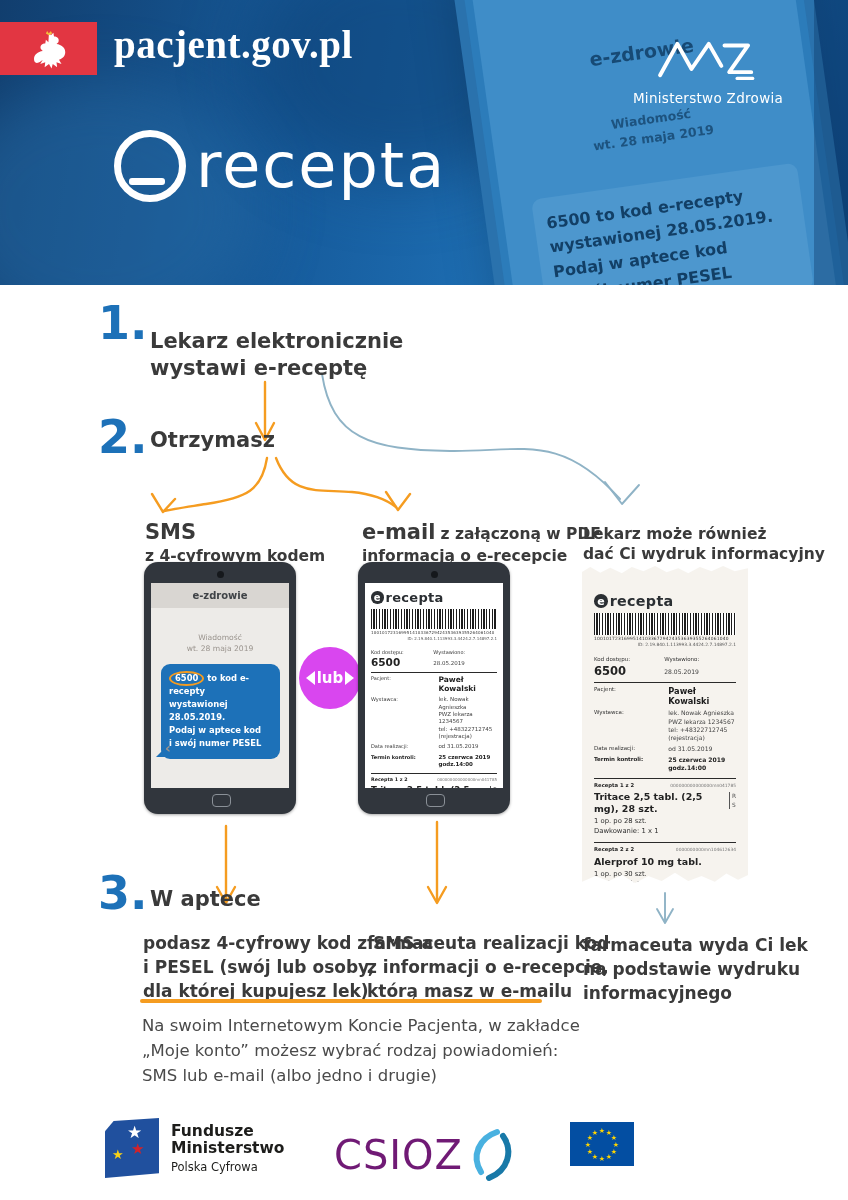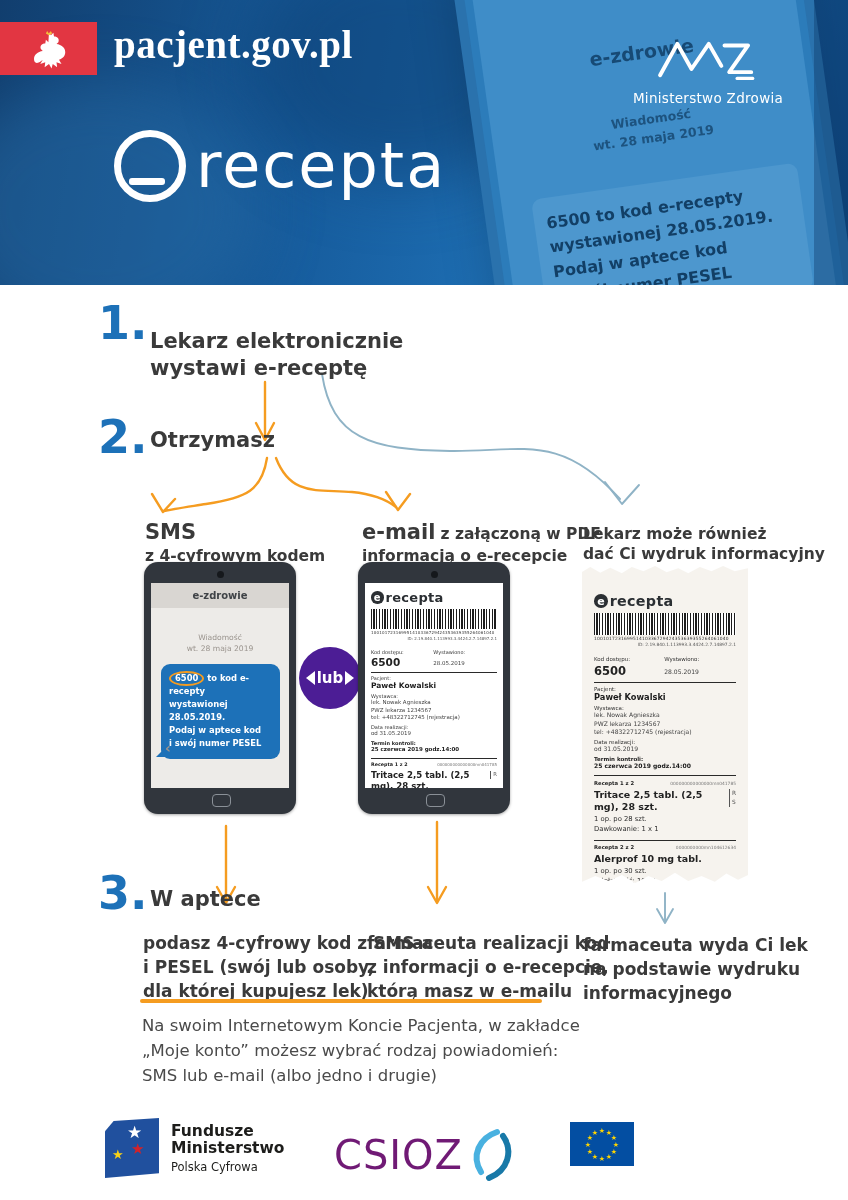--- a/index.html
+++ b/index.html
@@ -74,21 +74,21 @@
   .doc-brand-rest{font-size:1.3em;font-weight:bold;color:#2b2f33;letter-spacing:.3px;}
   .barcode{height:2em;background:repeating-linear-gradient(90deg,#1c1c1c 0 1px,#fff 1px 2px,#1c1c1c 2px 4px,
         #fff 4px 5px,#1c1c1c 5px 6px,#fff 6px 8px,#1c1c1c 8px 9px,#fff 9px 11px);}
   .bc-num{font-size:.4em;letter-spacing:.2px;color:#333;margin-top:1px;white-space:nowrap;}
   .bc-id{font-size:.4em;color:#555;text-align:right;margin-top:1px;}
   .doc-kod{display:flex;justify-content:space-between;align-items:baseline;margin-top:.4em;
         padding-bottom:.35em;border-bottom:1.5px solid #2a2a2a;}
   .lbl5{font-size:.5em;color:#333;}
   .kodval{font-size:1.05em;font-weight:bold;}
   .wystval{font-size:.55em;color:#444;}
-  .doc-row{display:flex;margin-top:.28em;flex-direction:column;}
+  .doc-row{display:flex;margin-top:.28em;}
   .doc-row .lbl{font-size:.5em;color:#333;width:13.5em;flex:none;}
   .doc-row .val{font-size:.55em;color:#444;line-height:1.35;}
   .doc-row .val span{display:block;}
   .doc-row .val-b{font-size:.75em;font-weight:bold;color:#1c1c1c;}
   .doc-row.boldrow .lbl,.doc-row.boldrow .val{font-weight:bold;color:#1c1c1c;}
   .rx-head{display:flex;justify-content:space-between;align-items:baseline;border-top:1.5px solid #2a2a2a;
         margin-top:.45em;padding-top:.3em;}
   .rx-head b{font-size:.48em;}
   .rx-code{font-size:.4em;color:#777;}
   .rx-name{position:relative;font-size:.86em;font-weight:bold;margin-top:.35em;line-height:1.3;padding-right:1.6em;}
@@ -101,21 +101,21 @@
 
   
   .paper{position:absolute;left:582px;top:565px;width:166px;height:318px;background:#f6f3ee;
          filter:drop-shadow(0 2px 4px rgba(0,0,0,.15));
          clip-path:polygon(0 2.2%,5% .6%,11% 2.4%,17% .9%,24% 2.6%,30% .6%,37% 2%, 44% .3%,51% 2.3%,
            58% 1%,64% 2.6%,71% .6%,78% 2%,85% .3%,92% 2%,100% 1%,
            100% 97.5%,94% 99%,87% 97%,80% 99.6%,72% 97.8%,64% 99.4%,56% 96.8%,48% 99.4%,40% 97.8%,
            32% 100%,24% 97.5%,16% 99.4%,8% 97.8%,0 99.6%);}
 
   
-  .lub{position:absolute;left:299px;top:647px;width:62px;height:62px;border-radius:50%;background:#4c1d95;
+  .lub{position:absolute;left:299px;top:647px;width:62px;height:62px;border-radius:50%;background:#d946ef;
        display:flex;align-items:center;justify-content:center;color:#fff;font-weight:bold;font-size:15px;}
   .lub::before{content:"";position:absolute;left:7px;top:50%;margin-top:-7px;
        border:7px solid transparent;border-right:9px solid #fff;border-left:none;}
   .lub::after{content:"";position:absolute;right:7px;top:50%;margin-top:-7px;
        border:7px solid transparent;border-left:9px solid #fff;border-right:none;}
 
   
   .action{position:absolute;font-size:17px;font-weight:bold;color:#3a3a3a;line-height:1.4;}
   .action span{display:block;}
   .divider{position:absolute;left:140px;top:999px;width:402px;height:4px;background:#f59c20;border-radius:2px;}

